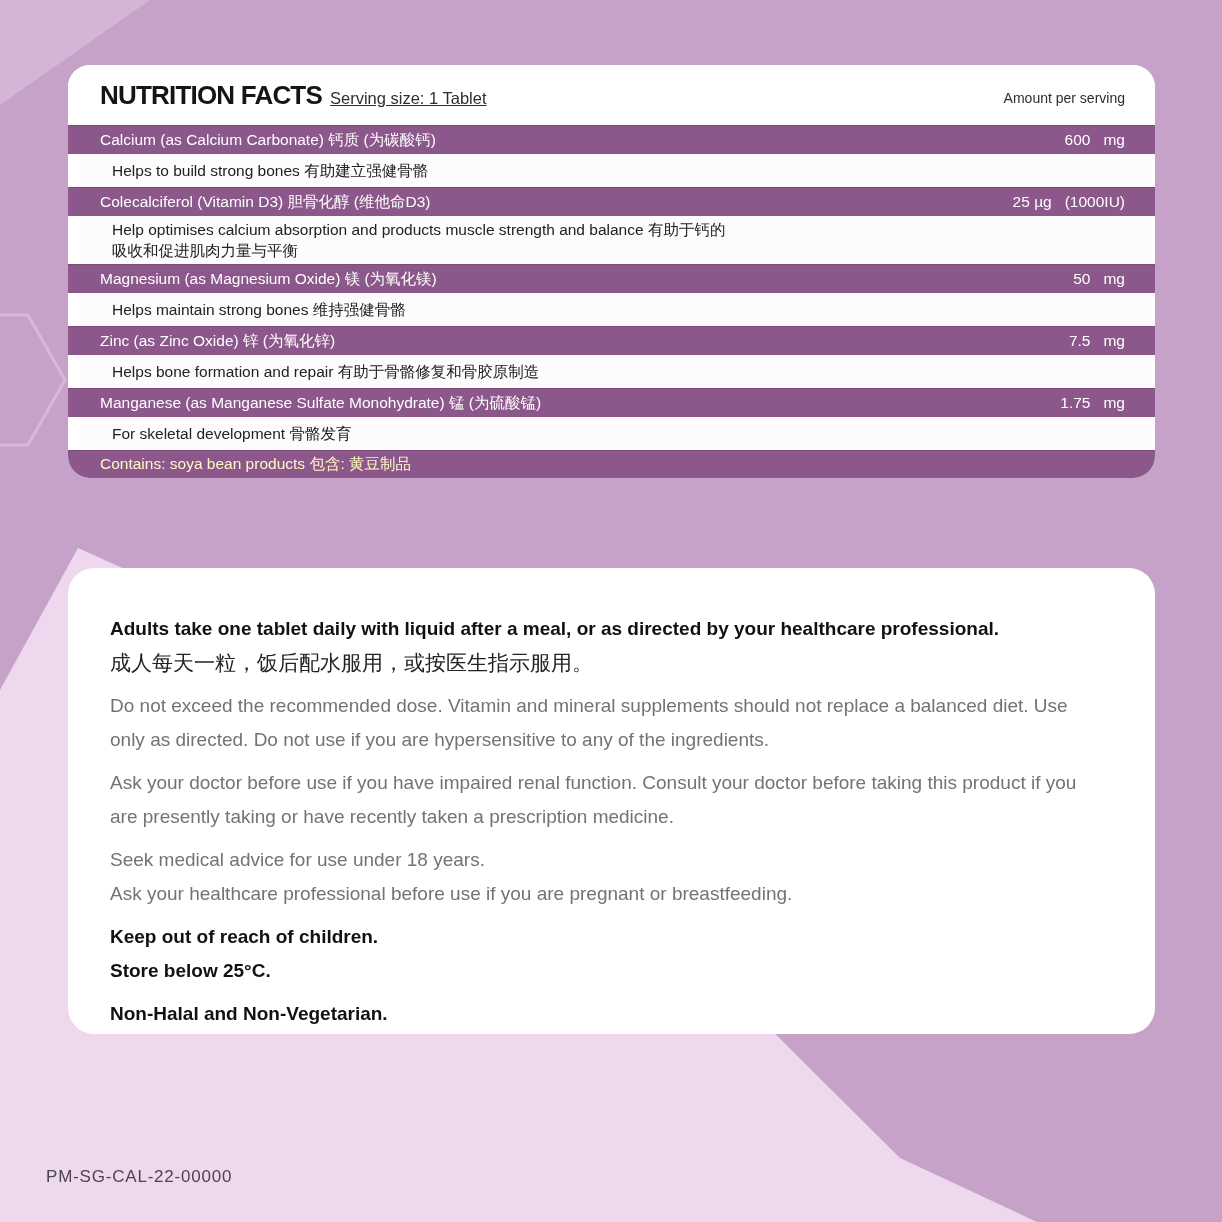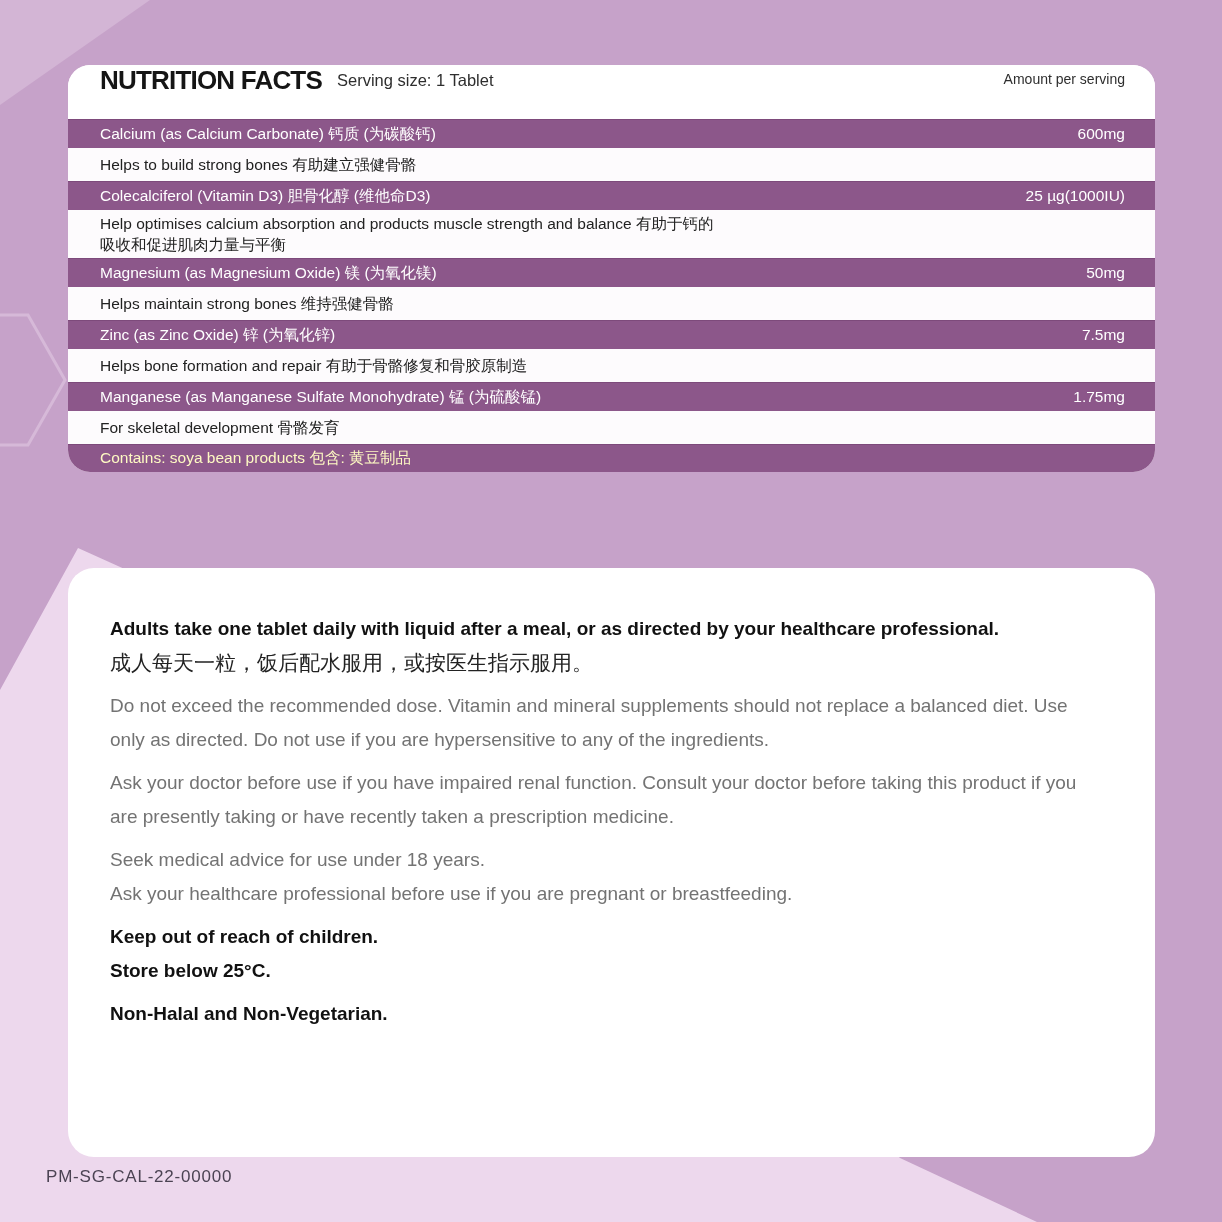--- a/index.html
+++ b/index.html
@@ -17,35 +17,35 @@
   .bg-corner {
     position:absolute; inset:0;
     background:#d3b5d5;
     clip-path:polygon(0 0, 150px 0, 0 105px);
   }
   .bg-hex { position:absolute; left:-90px; top:305px; width:160px; height:150px; }
 
   
   .card { position:absolute; left:68px; width:1087px; background:#ffffff; border-radius:22px; }
   .nutrition-card { top:65px; overflow:hidden; }
-  .directions-card { top:568px; height:589px; border-radius:26px; padding:44px 55px 30px 42px; overflow:hidden; }
+  .directions-card { top:568px; height:466px; border-radius:26px; padding:44px 55px 30px 42px; overflow:hidden; }
 
   
-  .nf-header { height:54px; display:flex; align-items:flex-start; padding:0 30px 0 32px; background:#ffffff; }
+  .nf-header { height:60px; display:flex; align-items:center; padding:0 30px 0 32px; background:#ffffff; }
   .nf-title { font-size:26px; font-weight:700; color:#151515; letter-spacing:-0.8px; white-space:nowrap; }
-  .nf-serving { font-size:16.5px; color:#2e2e2e; margin-left:15px; margin-top:6px; white-space:nowrap; }
+  .nf-serving { font-size:16.5px; color:#2e2e2e; margin-left:8px; margin-top:6px; white-space:nowrap;text-decoration:underline; }
   .nf-spacer { flex:1; }
   .nf-amount-header { font-size:14px; color:#2e2e2e; margin-top:6px; white-space:nowrap; }
 
   
   .nf-row { display:flex; align-items:center; padding:0 30px 0 32px; }
   .nf-purple { min-height:29px; background:#8c578a; border-top:1px solid #7d4a7b; color:#ffffff; }
   .nf-name { font-size:15.5px; flex:1; padding-right:12px; }
-  .nf-val { display:flex; align-items:baseline; font-size:15.5px; white-space:nowrap; }
-  .nf-desc { min-height:33px; background:#fdfbfd; color:#222222; padding-top:3px; padding-bottom:3px; }
+  .nf-val { display:flex; align-items:baseline; gap:13px; font-size:15.5px; white-space:nowrap; }
+  .nf-desc { min-height:33px; background:#fdfbfd; color:#222222; padding-top:3px; padding-bottom:3px;margin-left:12px; }
   .nf-desc span { font-size:15.5px; max-width:620px; line-height:21px; display:inline-block; }
   .nf-contains { min-height:28px; background:#8c578a; border-top:1px solid #7d4a7b; color:#fef9c3; }
   .nf-contains span { font-size:15.5px; }
 
   
   .dir-p { font-size:19px; line-height:34px; color:#737373; max-width:1000px; }
   .dir-p.bold { font-weight:700; color:#111111; }
   .dir-p.gap { margin-top:9px; }
   .dir-p.cjk { font-size:21px; color:#222222; }
 

